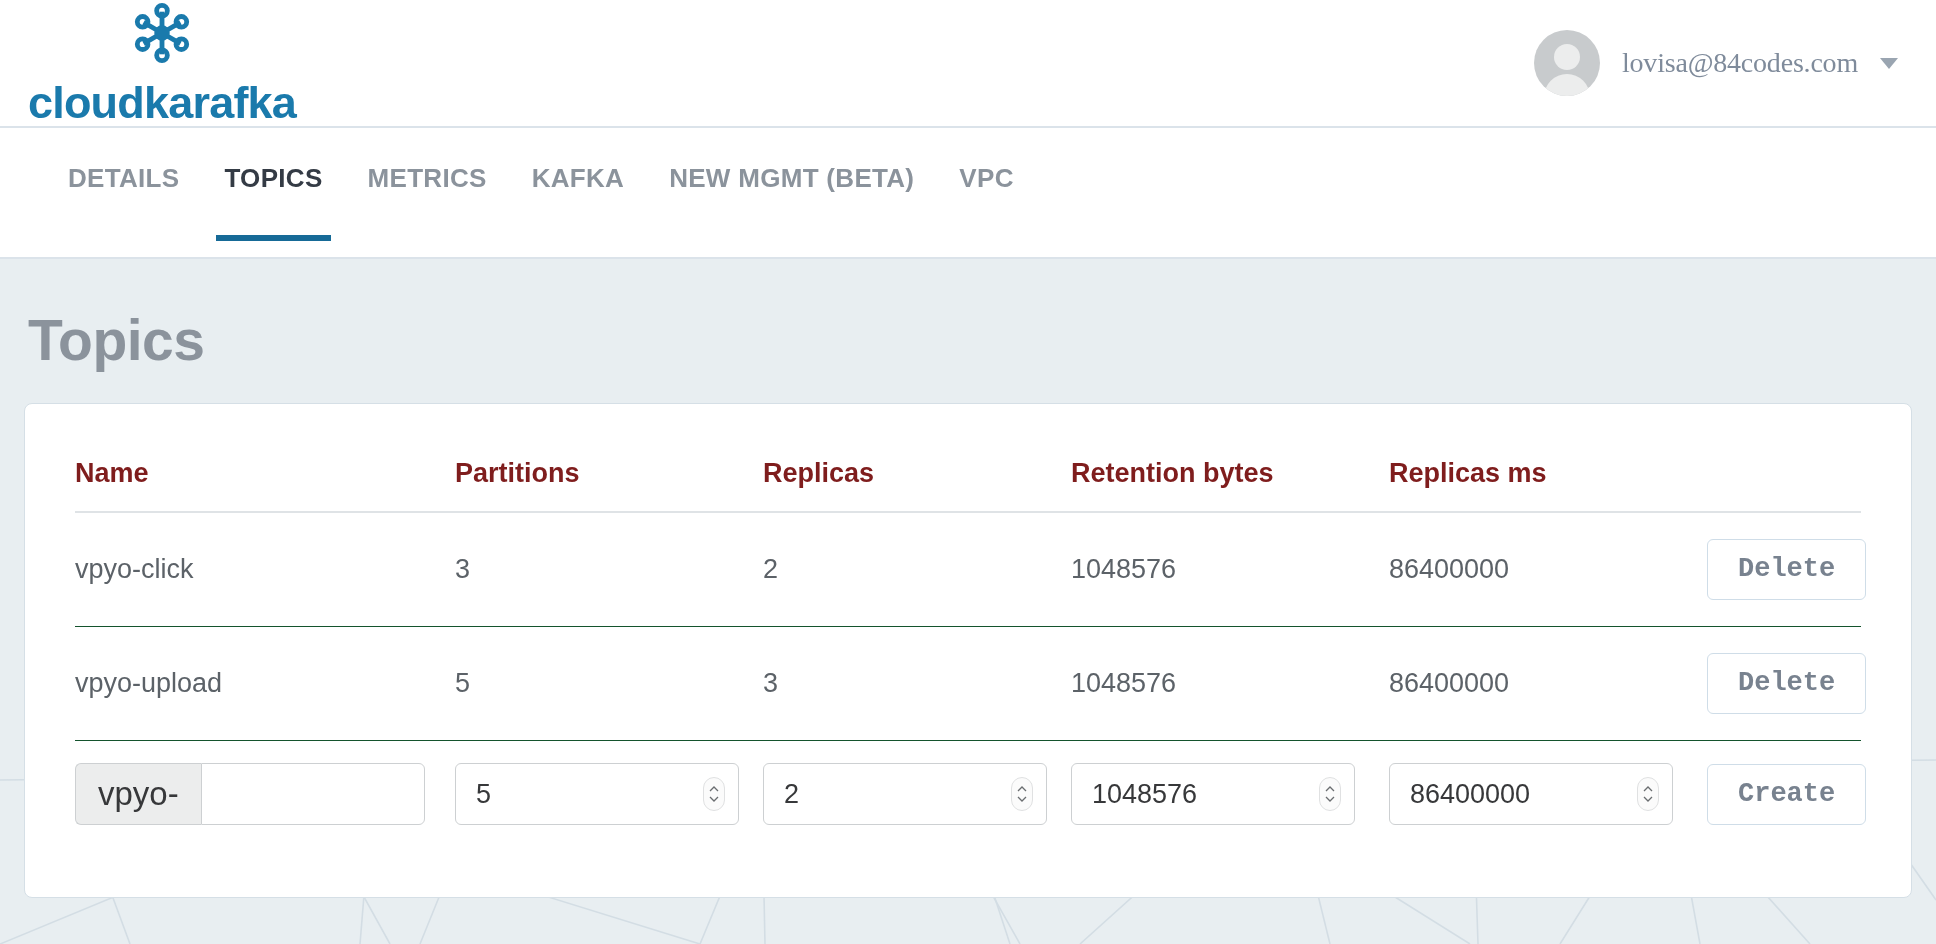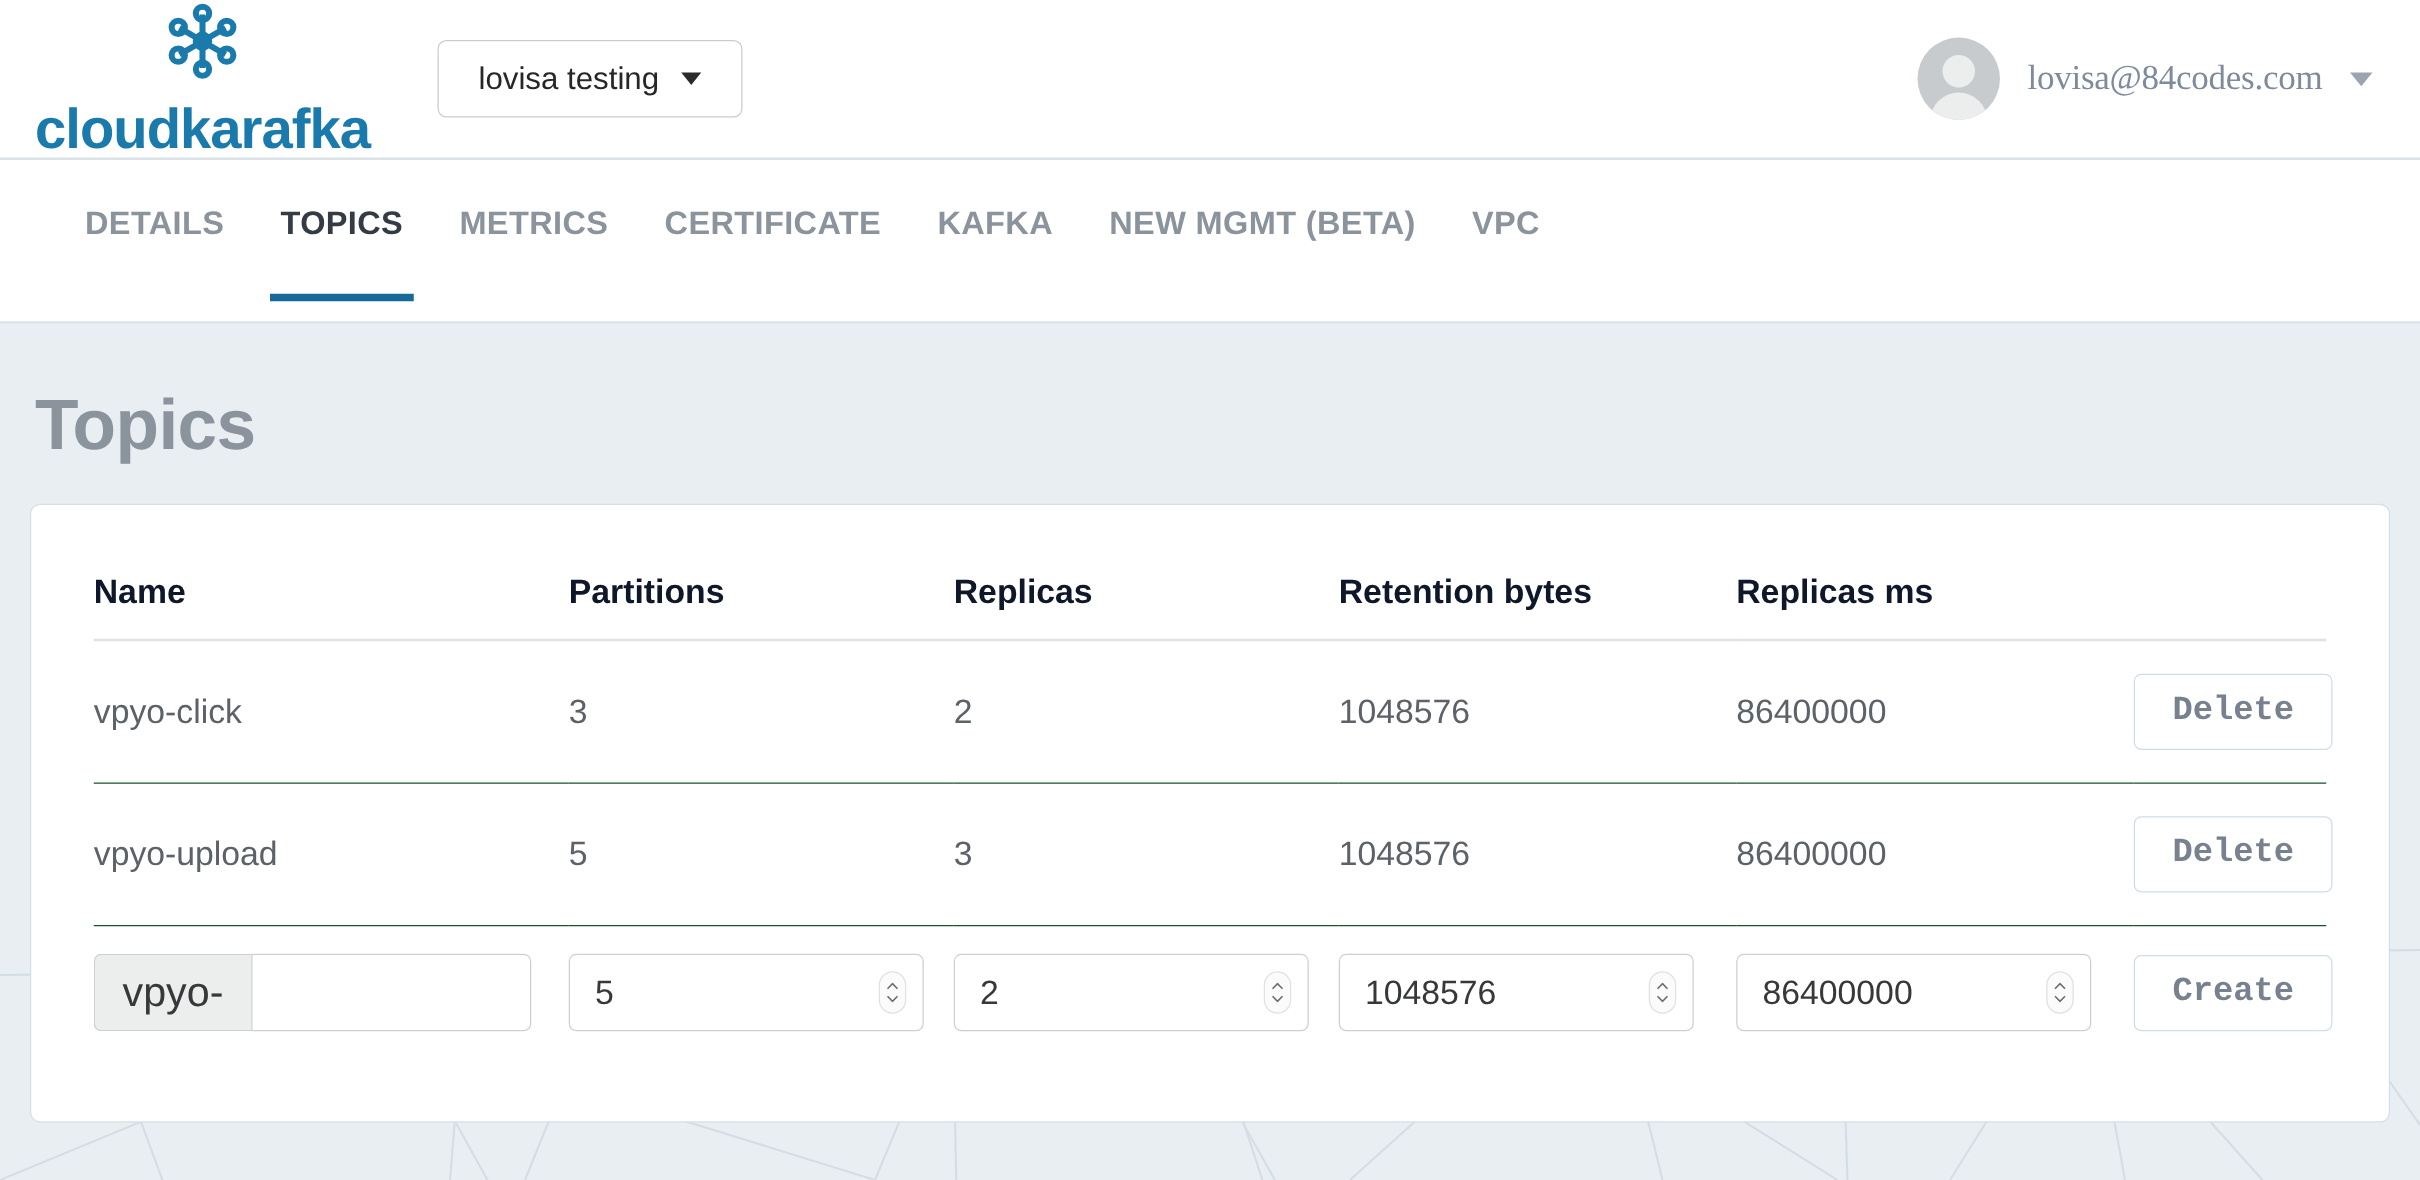--- a/index.html
+++ b/index.html
@@ -173,21 +173,21 @@
   
   table#topics-table {
     width: 100%;
     border-collapse: collapse;
     table-layout: fixed;
   }
   #topics-table th {
     text-align: left;
     font-size: 27px;
     font-weight: bold;
-    color: #0f172a;
+    color: #7f1d1d;
     padding: 20px 0 22px 0;
     border-bottom: 2px solid #dfe3e6;
   }
   #topics-table td {
     font-size: 27px;
     color: #5c6268;
     padding: 26px 0;
     border-bottom: 1px solid #14532d;
     vertical-align: middle;
   }
@@ -334,41 +334,36 @@
         <circle cx="32" cy="55" r="5.5"></circle>
         <circle cx="12" cy="20.5" r="5.5"></circle>
         <circle cx="52" cy="20.5" r="5.5"></circle>
         <circle cx="12" cy="43.5" r="5.5"></circle>
         <circle cx="52" cy="43.5" r="5.5"></circle>
       </g>
     </svg>
     <span id="brand-word">cloudkarafka</span>
   </a>
 
-  <div id="org-switcher">
-    <span>lovisa testing</span>
-    <span class="caret-down"></span>
-  </div>
 
   <div id="user-menu">
     <span id="avatar">
       <span class="head"></span>
         <span class="body"></span>
     </span>
     <span id="user-email">lovisa@84codes.com</span>
     <span class="caret-down muted"></span>
   </div>
 
 </header>
 
 <nav id="tabbar">
   <div class="tab">DETAILS</div>
   <div class="tab active">TOPICS</div>
   <div class="tab">METRICS</div>
-  <div class="tab">CERTIFICATE</div>
   <div class="tab">KAFKA</div>
   <div class="tab">NEW MGMT (BETA)</div>
   <div class="tab">VPC</div>
 </nav>
 
 <main id="page">
 
   <h1 id="page-title">Topics</h1>
 
   <section id="card">

